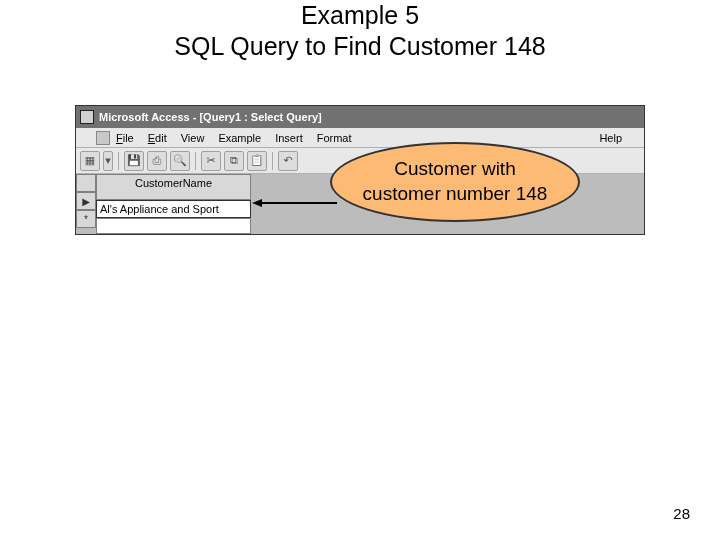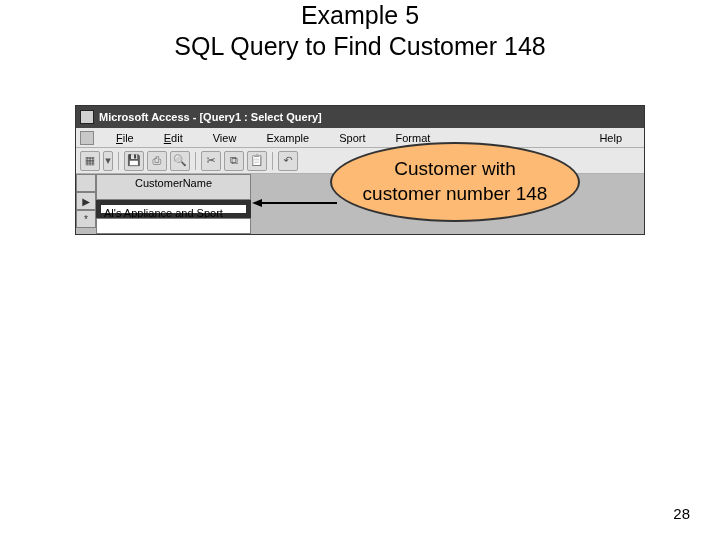--- a/index.html
+++ b/index.html
@@ -18,21 +18,21 @@
   }
   .app-window {
     position: absolute;
     left: 75px;
     top: 105px;
     width: 570px;
     border: 1px solid #333;
     filter: grayscale(1);
   }
   .titlebar {
-    background: #14532d;
+    background: #d946ef;
     color: #fff;
     height: 22px;
     display: flex;
     align-items: center;
     font-size: 11px;
     font-weight: bold;
     padding-left: 4px;
   }
   .titlebar .app-icon {
     width: 14px; height: 14px;
@@ -40,23 +40,22 @@
     border: 1px solid #222;
     margin-right: 5px;
     display: inline-block;
   }
   .menubar {
     background: #e8e8e8;
     height: 20px;
     display: flex;
     align-items: center;
     font-size: 11px;
-    padding-left: 4px;
+    padding-left: 20px;
     border-bottom: 1px solid #b0b0b0;
-    gap: 16px;
   }
   .menubar .mdi-icon {
     width: 14px; height: 14px;
     background: #c8c8c8;
     border: 1px solid #888;
     margin-right: 6px;
   }
   .menubar .menu-item {
     margin-right: 14px;
     cursor: pointer;
@@ -117,21 +116,21 @@
     height: 28px;
     background: #d8d8d8;
     border: 1px solid #808080;
     text-align: center;
     font-size: 11px;
     line-height: 16px;
   }
   .cell-data {
     height: 18px;
     background: #fff;
-    border: 5px solid #4c1d95;
+    border: 1px solid #4c1d95;
     font-size: 11px;
     line-height: 16px;
     padding-left: 3px;
   }
   .cell-empty {
     height: 18px;
     background: #fff;
     border: 1px solid #808080;
   }
   .grid-rest {
@@ -185,21 +184,21 @@
     <span class="app-icon"></span>
     <span>Microsoft Access - [Query1 : Select Query]</span>
   </div>
 
   <div class="menubar">
     <span class="mdi-icon"></span>
     <span class="menu-item"><u>F</u><span></span>ile</span>
     <span class="menu-item"><u>E</u>dit</span>
     <span class="menu-item">View</span>
     <span class="menu-item">Example</span>
-    <span class="menu-item">Sport</span>
+    <span class="menu-item">Insert</span>
     <span class="menu-item">Format</span>
     <span class="menu-item" style="margin-left:auto; margin-right:22px;">Help</span>
   </div>
 
   <div class="toolbar">
     <div class="tbtn">▦</div>
     <div class="tbtn" style="width:10px;">▾</div>
     <div class="sep"></div>
     <div class="tbtn">💾</div>
     <div class="tbtn">⎙</div>

